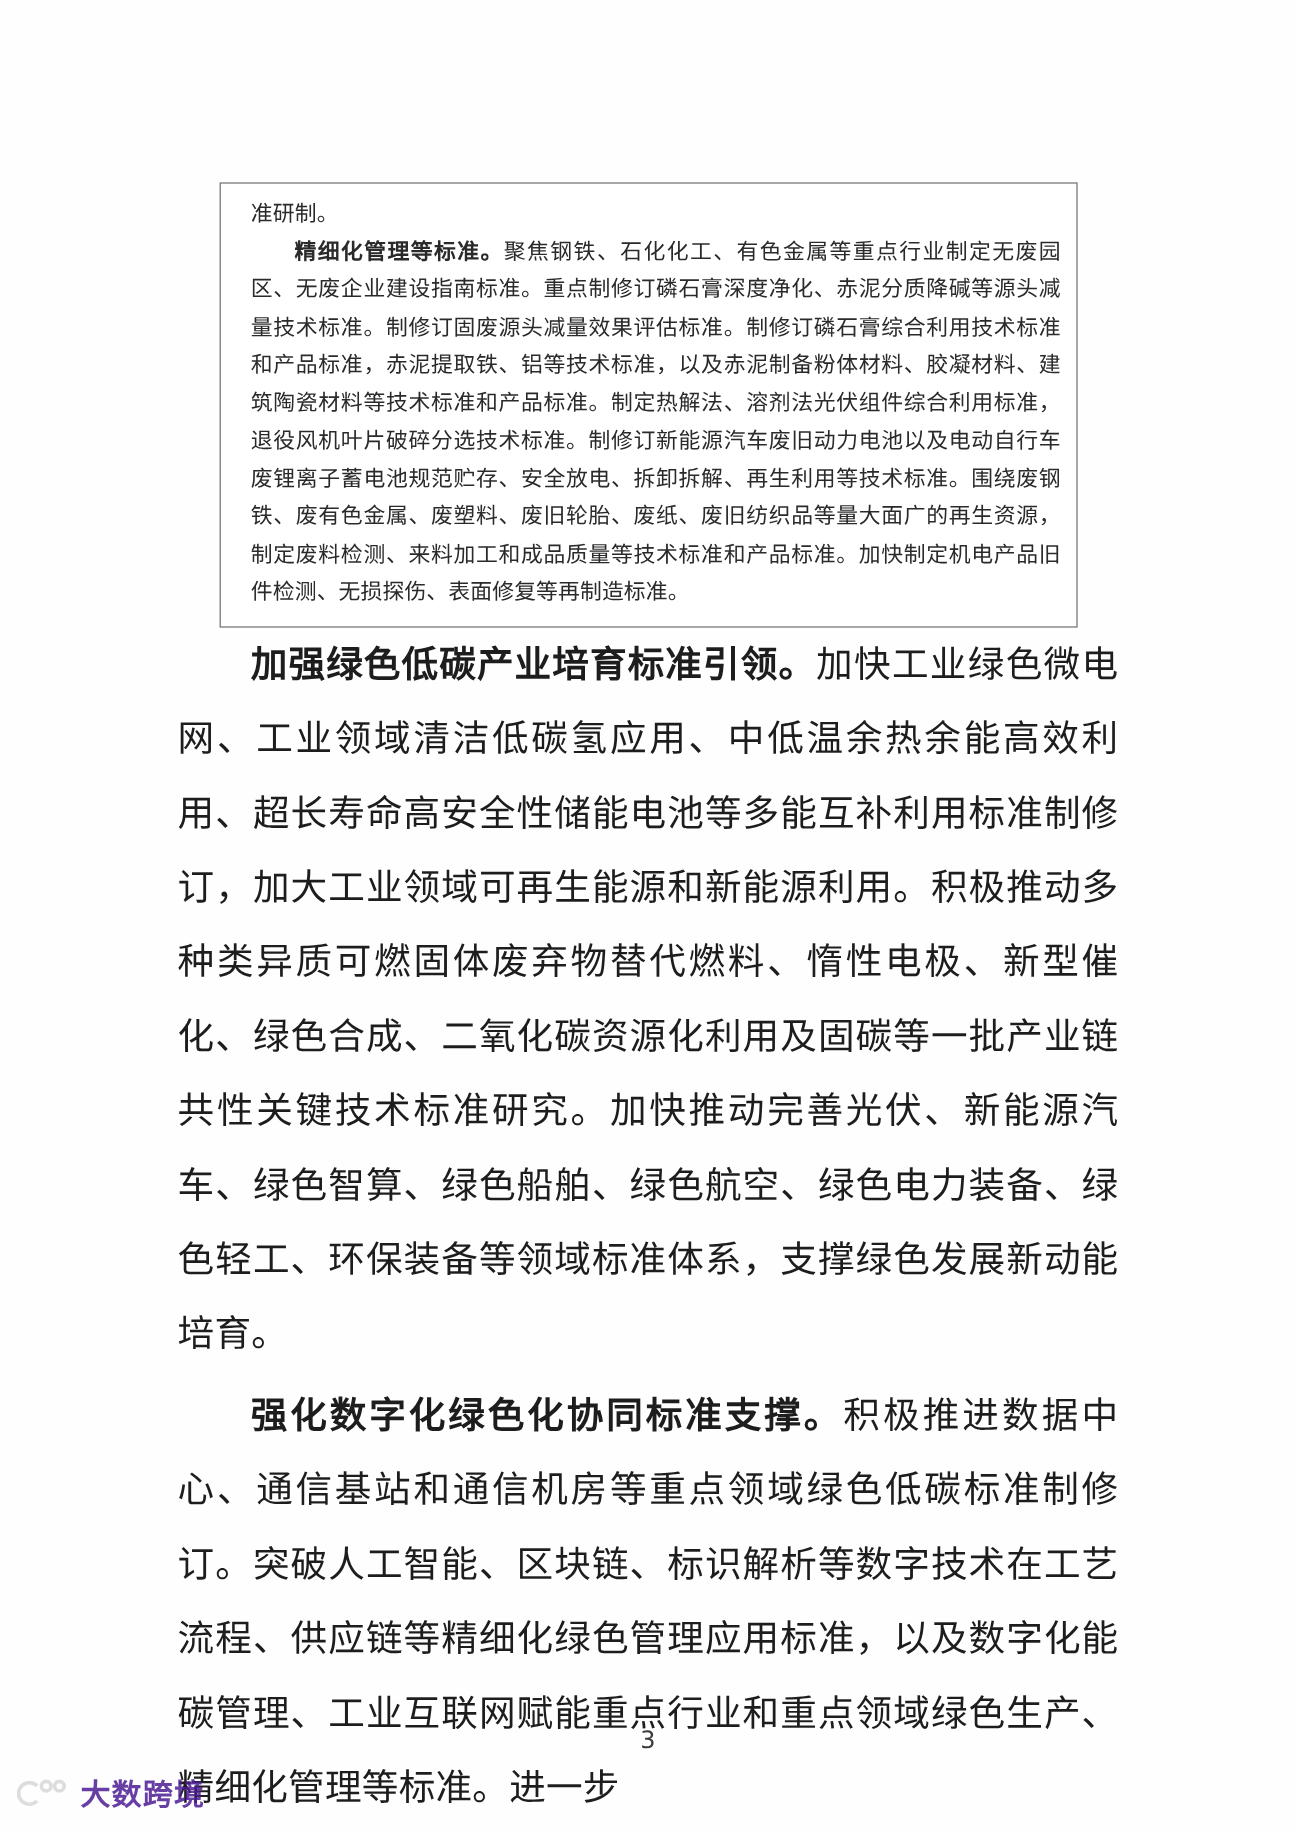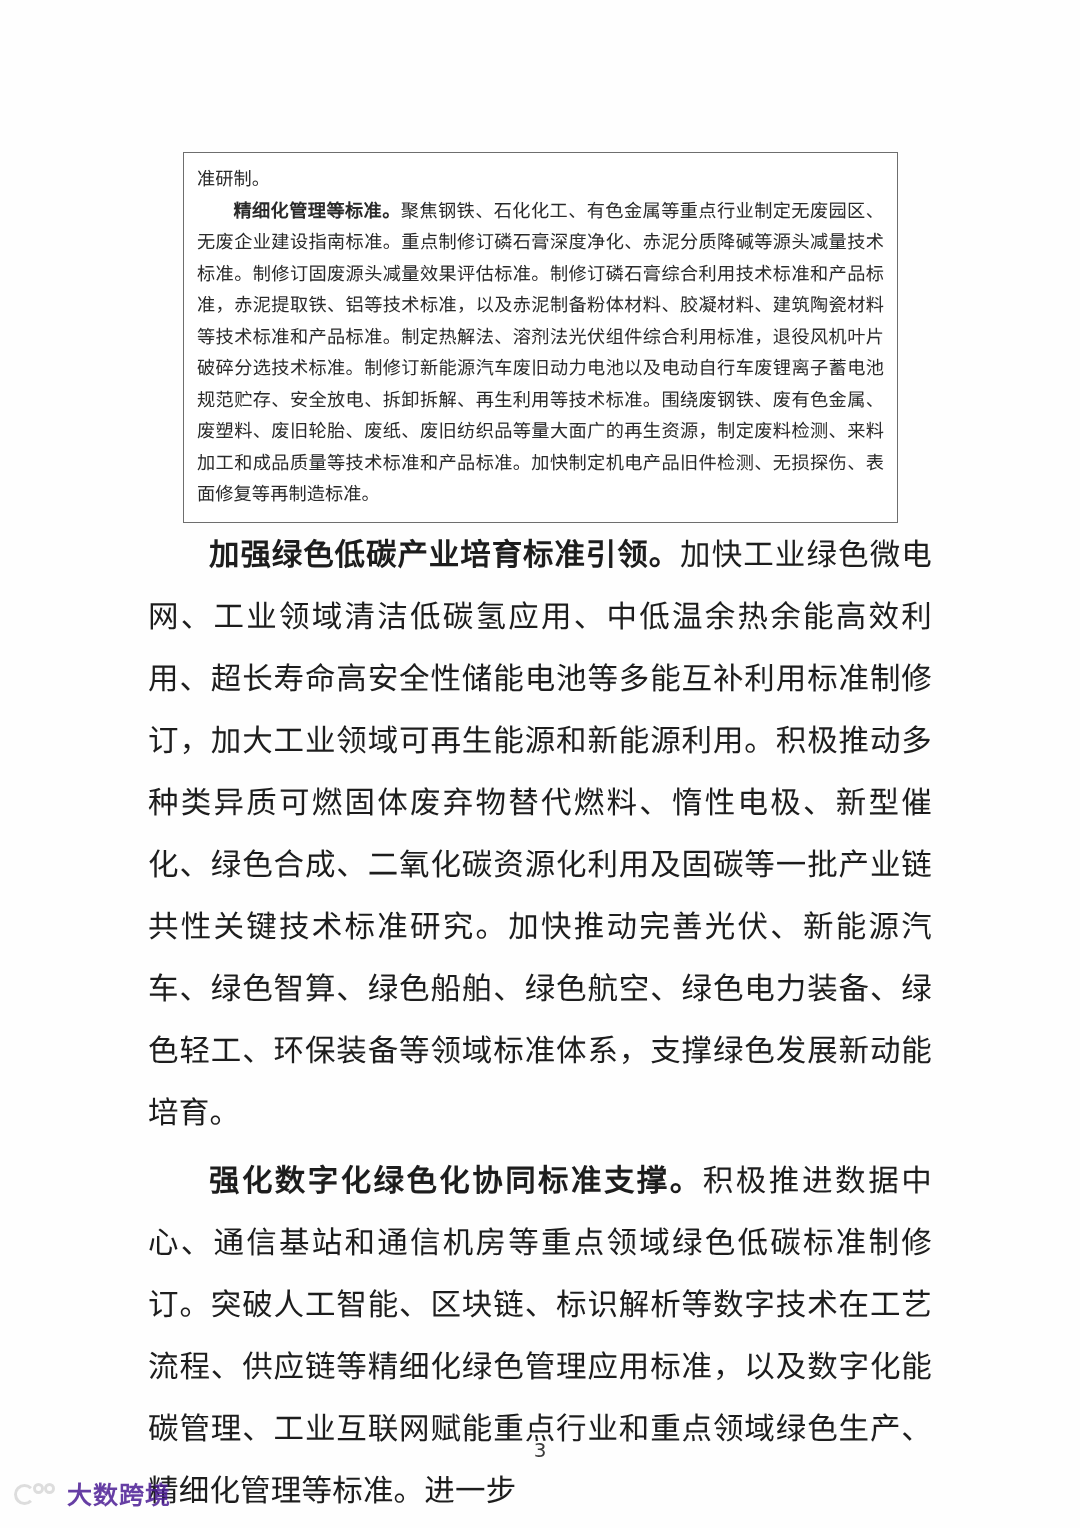--- a/index.html
+++ b/index.html
@@ -27,21 +27,21 @@
   }
 
   
   .quote-box {
     position: absolute;
     left: 183px;
     top: 152px;
     width: 715px;
     border: 1.5px solid #6e6e6e;
     box-sizing: border-box;
-    padding: 10px 13px 12px 13px;
+    padding: 10px 13px 12px 25px;
     background: #ffffff;
   }
   .quote-box p {
     margin: 0;
     font-family: "DejaVu Serif", "Liberation Serif", serif;
     font-size: 18.2px;
     line-height: 31.5px;
     text-align: justify;
     text-justify: inter-ideograph;
     letter-spacing: 0.1px;

